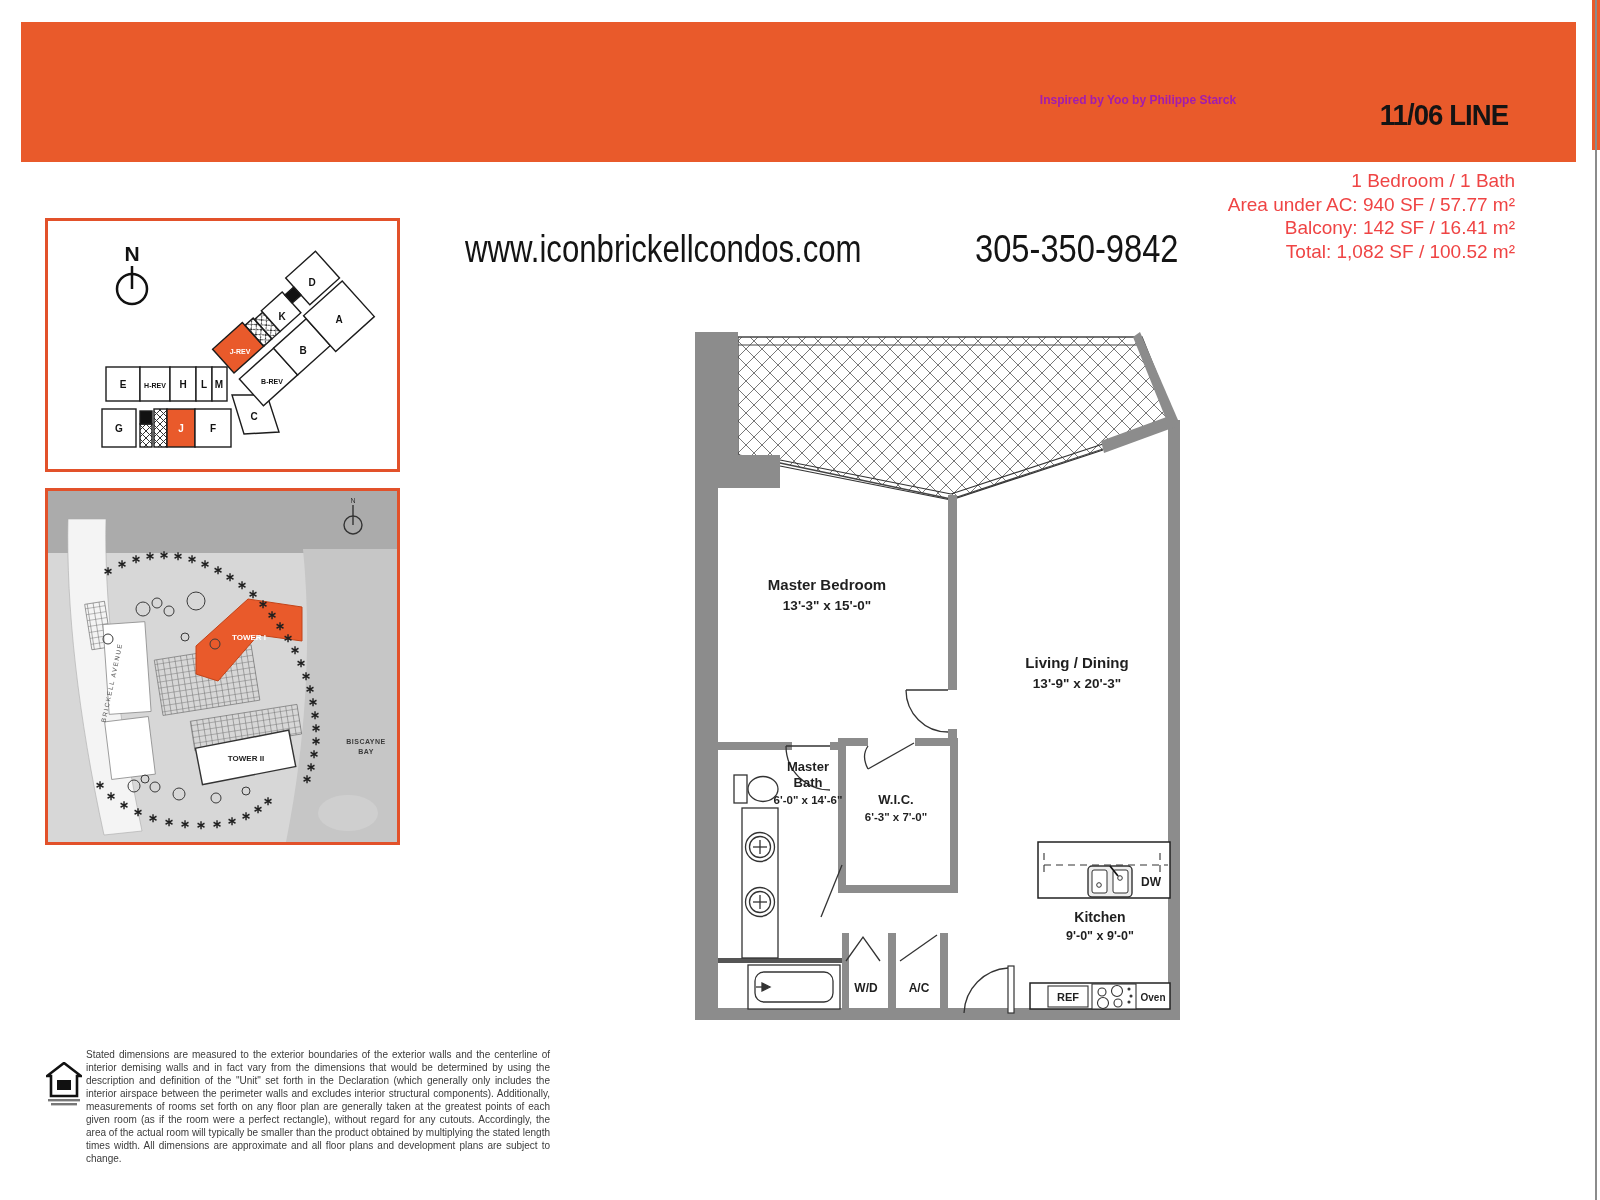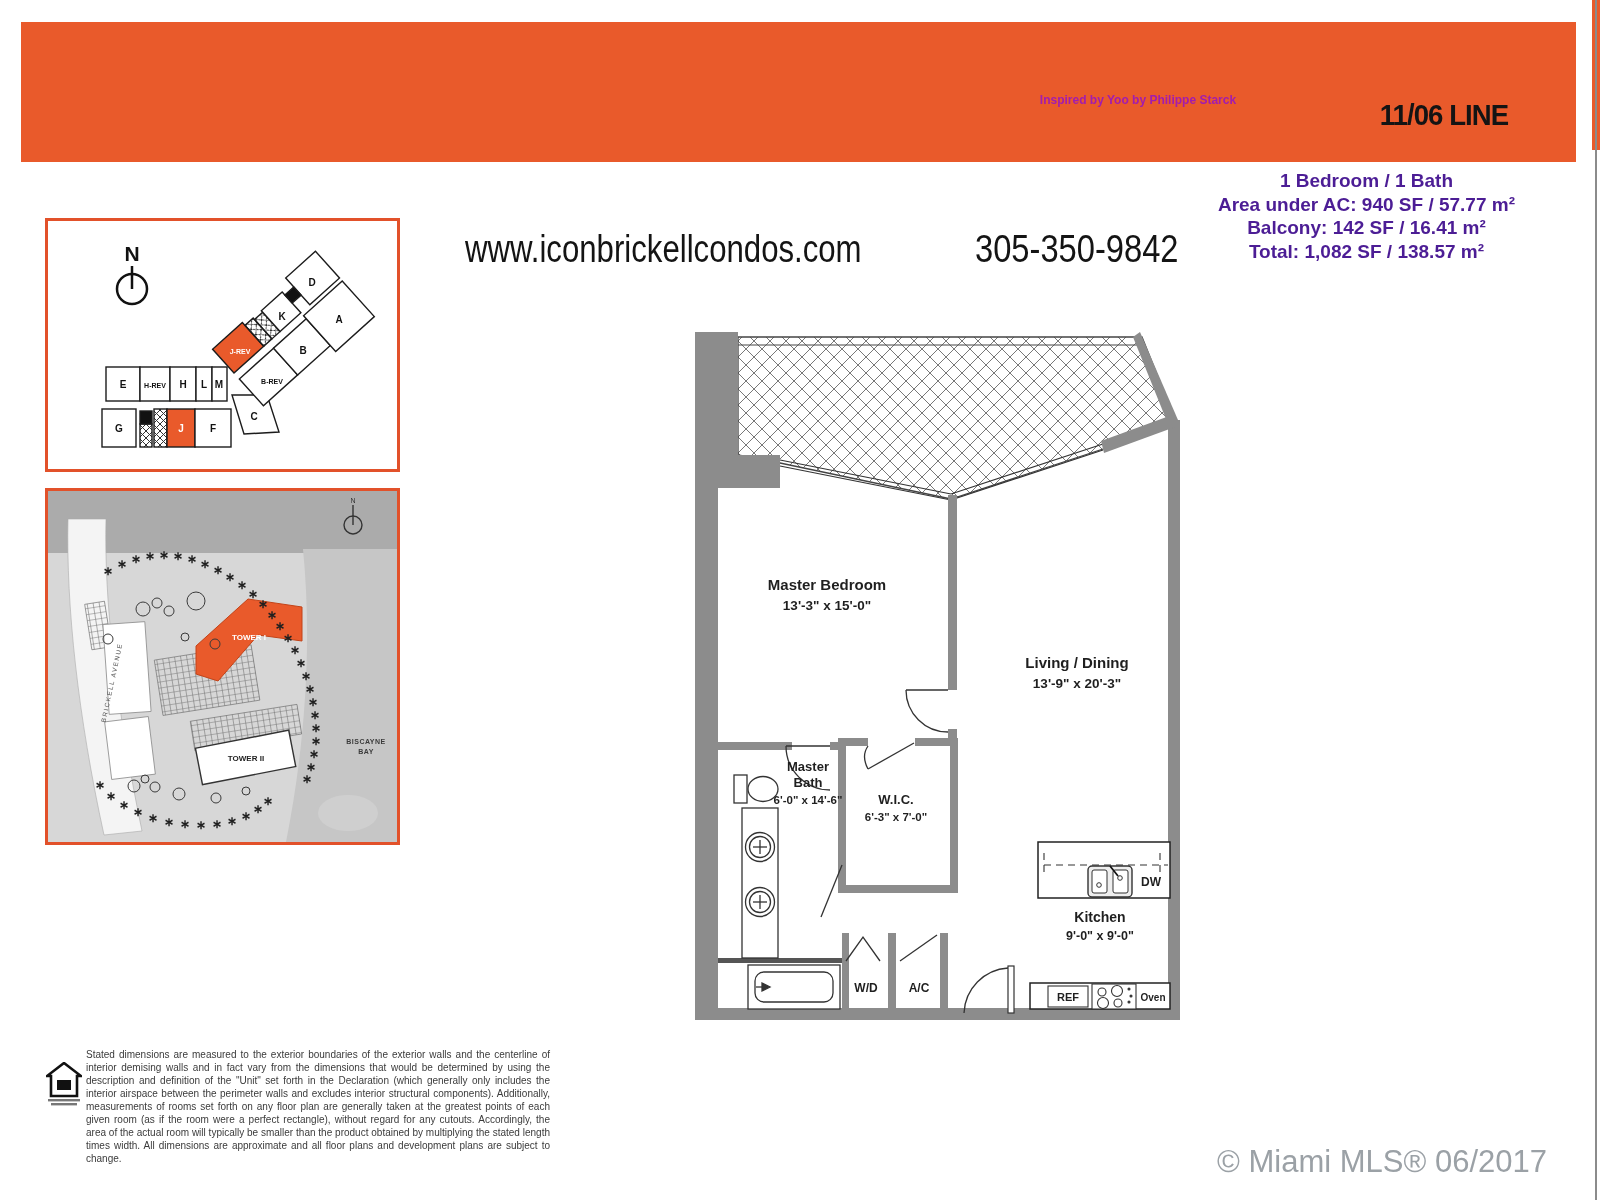--- a/index.html
+++ b/index.html
@@ -10,22 +10,22 @@
   .brand{position:absolute;left:1012px;top:44px;width:252px;text-align:center;line-height:1;
          font-weight:bold;font-size:45px;letter-spacing:-2px;white-space:nowrap;}
   .brand .w{color:#fff;} .brand .k{color:#161616;}
   .tagline{position:absolute;left:1012px;top:93px;width:252px;text-align:center;
            font-size:12px;font-weight:bold;color:#a21caf;letter-spacing:0px;}
   .unit-title{position:absolute;right:98px;top:42px;color:#fff;font-weight:bold;
               font-size:46px;letter-spacing:-1px;white-space:nowrap;}
   .line-label{position:absolute;right:92px;top:99px;color:#141414;font-weight:bold;
               font-size:29px;letter-spacing:-1px;transform:scaleX(.95);transform-origin:100% 0;}
   
-  .stats{position:absolute;right:85px;top:169px;text-align:center;font-weight:bold;
-         font-size:19px;line-height:23.5px;color:#4c1d95;}
+  .stats{position:absolute;right:85px;top:169px;text-align:right;font-weight:normal;
+         font-size:19px;line-height:23.5px;color:#ef4444;}
   
   .website{position:absolute;left:465px;top:228px;font-size:38px;color:#141414;
            transform:scaleX(.82);transform-origin:0 0;white-space:nowrap;}
   .phone{position:absolute;left:975px;top:228px;font-size:38px;color:#141414;
          transform:scaleX(.86);transform-origin:0 0;white-space:nowrap;}
   
   .keybox{position:absolute;left:45px;top:218px;width:349px;height:248px;
           border:3px solid #E2512A;background:#fff;}
   .sitebox{position:absolute;left:45px;top:488px;width:349px;height:351px;
            border:3px solid #E2512A;background:#D7D7D7;overflow:hidden;}
@@ -50,21 +50,21 @@
 <div id="page">
 
   <div class="band"></div>
   <div class="tagline">Inspired by Yoo by Philippe Starck</div>
   <div class="line-label">11/06 LINE</div>
 
   <div class="stats">
     <div>1 Bedroom / 1 Bath</div>
     <div>Area under AC: 940 SF / 57.77 m²</div>
     <div>Balcony: 142 SF / 16.41 m²</div>
-    <div>Total: 1,082 SF / 138.57 m²</div>
+    <div>Total: 1,082 SF / 100.52 m²</div>
   </div>
 
   <div class="website">www.iconbrickellcondos.com</div>
   <div class="phone">305-350-9842</div>
 
   <div class="keybox">
     <svg width="349" height="248" viewBox="0 0 349 248">
       <defs>
         <pattern id="xh" width="7" height="7" patternUnits="userSpaceOnUse">
           <path d="M0,0 L7,7 M7,0 L0,7" stroke="#333" stroke-width="1" fill="none"></path>
@@ -343,17 +343,16 @@
   <div class="disclaimer">
     <svg class="eho" width="36" height="46" viewBox="0 0 36 46">
       <polygon points="18,1 35,14 31,14 31,34 5,34 5,14 1,14" fill="none" stroke="#111" stroke-width="2.6"></polygon>
       <rect x="11" y="18" width="14" height="10" fill="#111"></rect>
       <rect x="2" y="37" width="32" height="2.4" fill="#777"></rect>
       <rect x="5" y="41" width="26" height="2.4" fill="#777"></rect>
     </svg>
     <div class="disc-text">Stated dimensions are measured to the exterior boundaries of the exterior walls and the centerline of interior demising walls and in fact vary from the dimensions that would be determined by using the description and definition of the "Unit" set forth in the Declaration (which generally only includes the interior airspace between the perimeter walls and excludes interior structural components). Additionally, measurements of rooms set forth on any floor plan are generally taken at the greatest points of each given room (as if the room were a perfect rectangle), without regard for any cutouts. Accordingly, the area of the actual room will typically be smaller than the product obtained by multiplying the stated length times width. All dimensions are approximate and all floor plans and development plans are subject to change.</div>
   </div>
 
-  <div class="copyright">© Miami MLS® 06/2017</div>
 
   <div class="edge-orange"></div>
   <div class="edge-line"></div>
 </div>
 
 </body></html>

